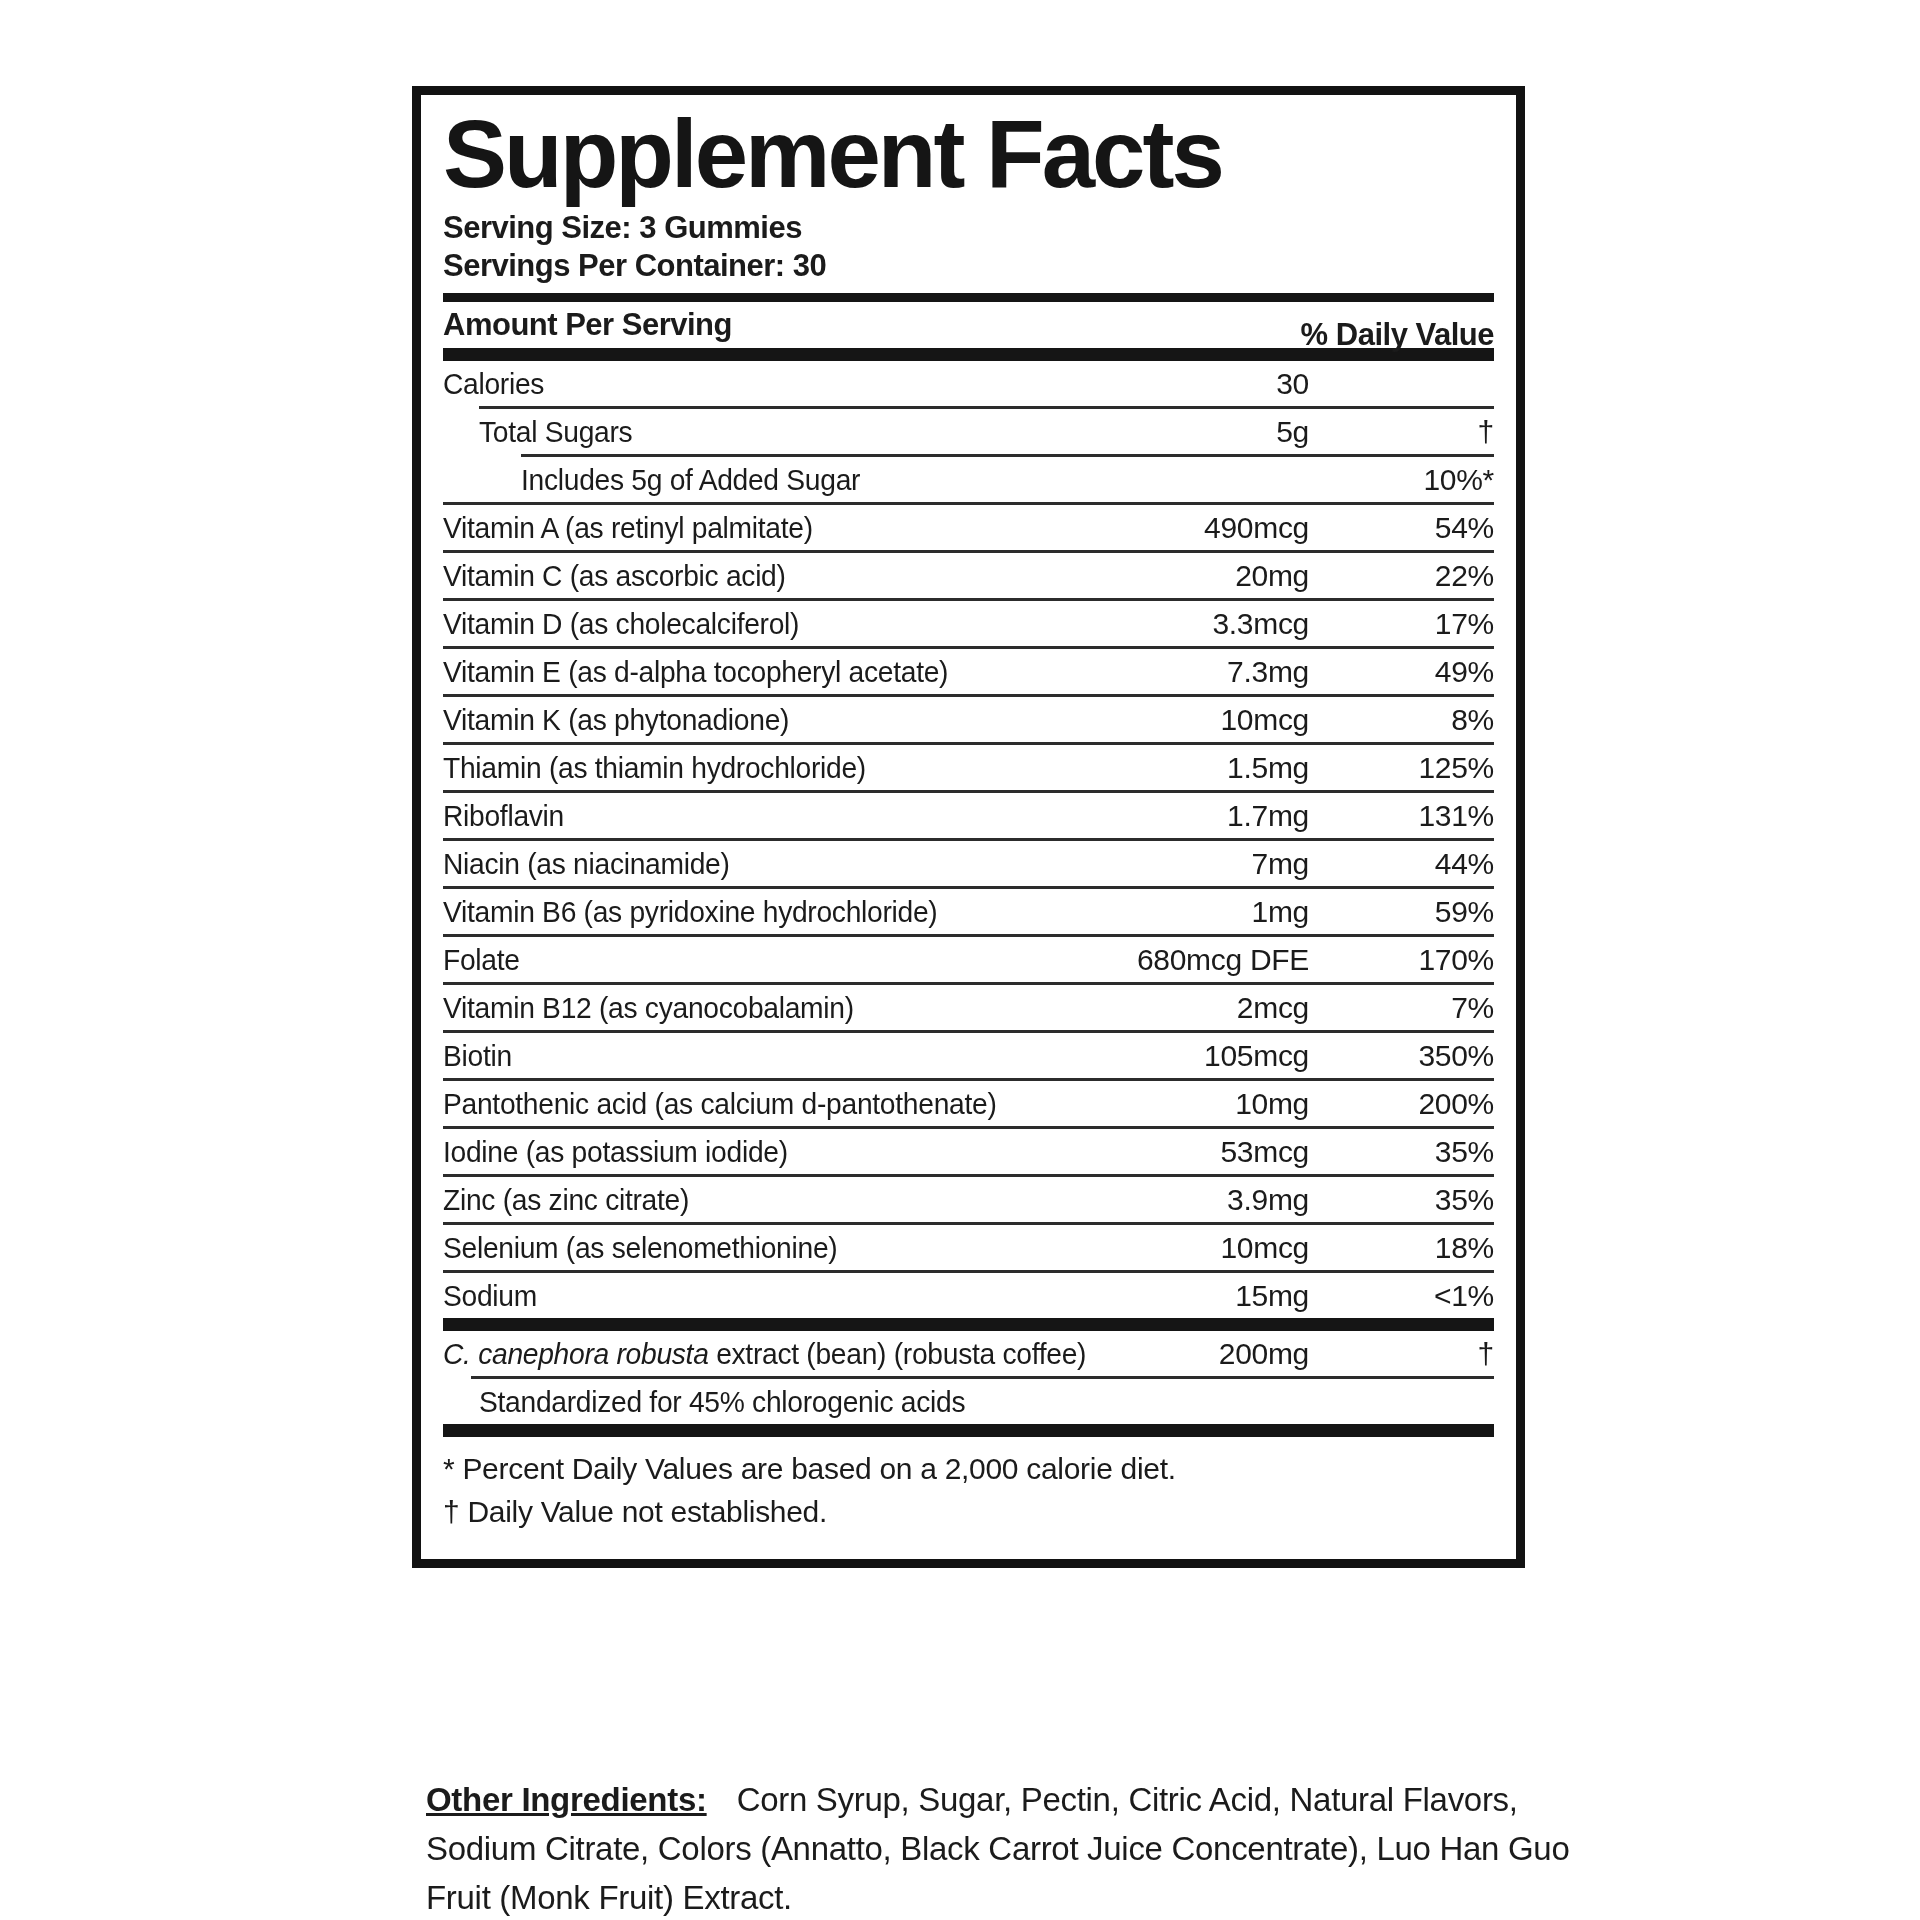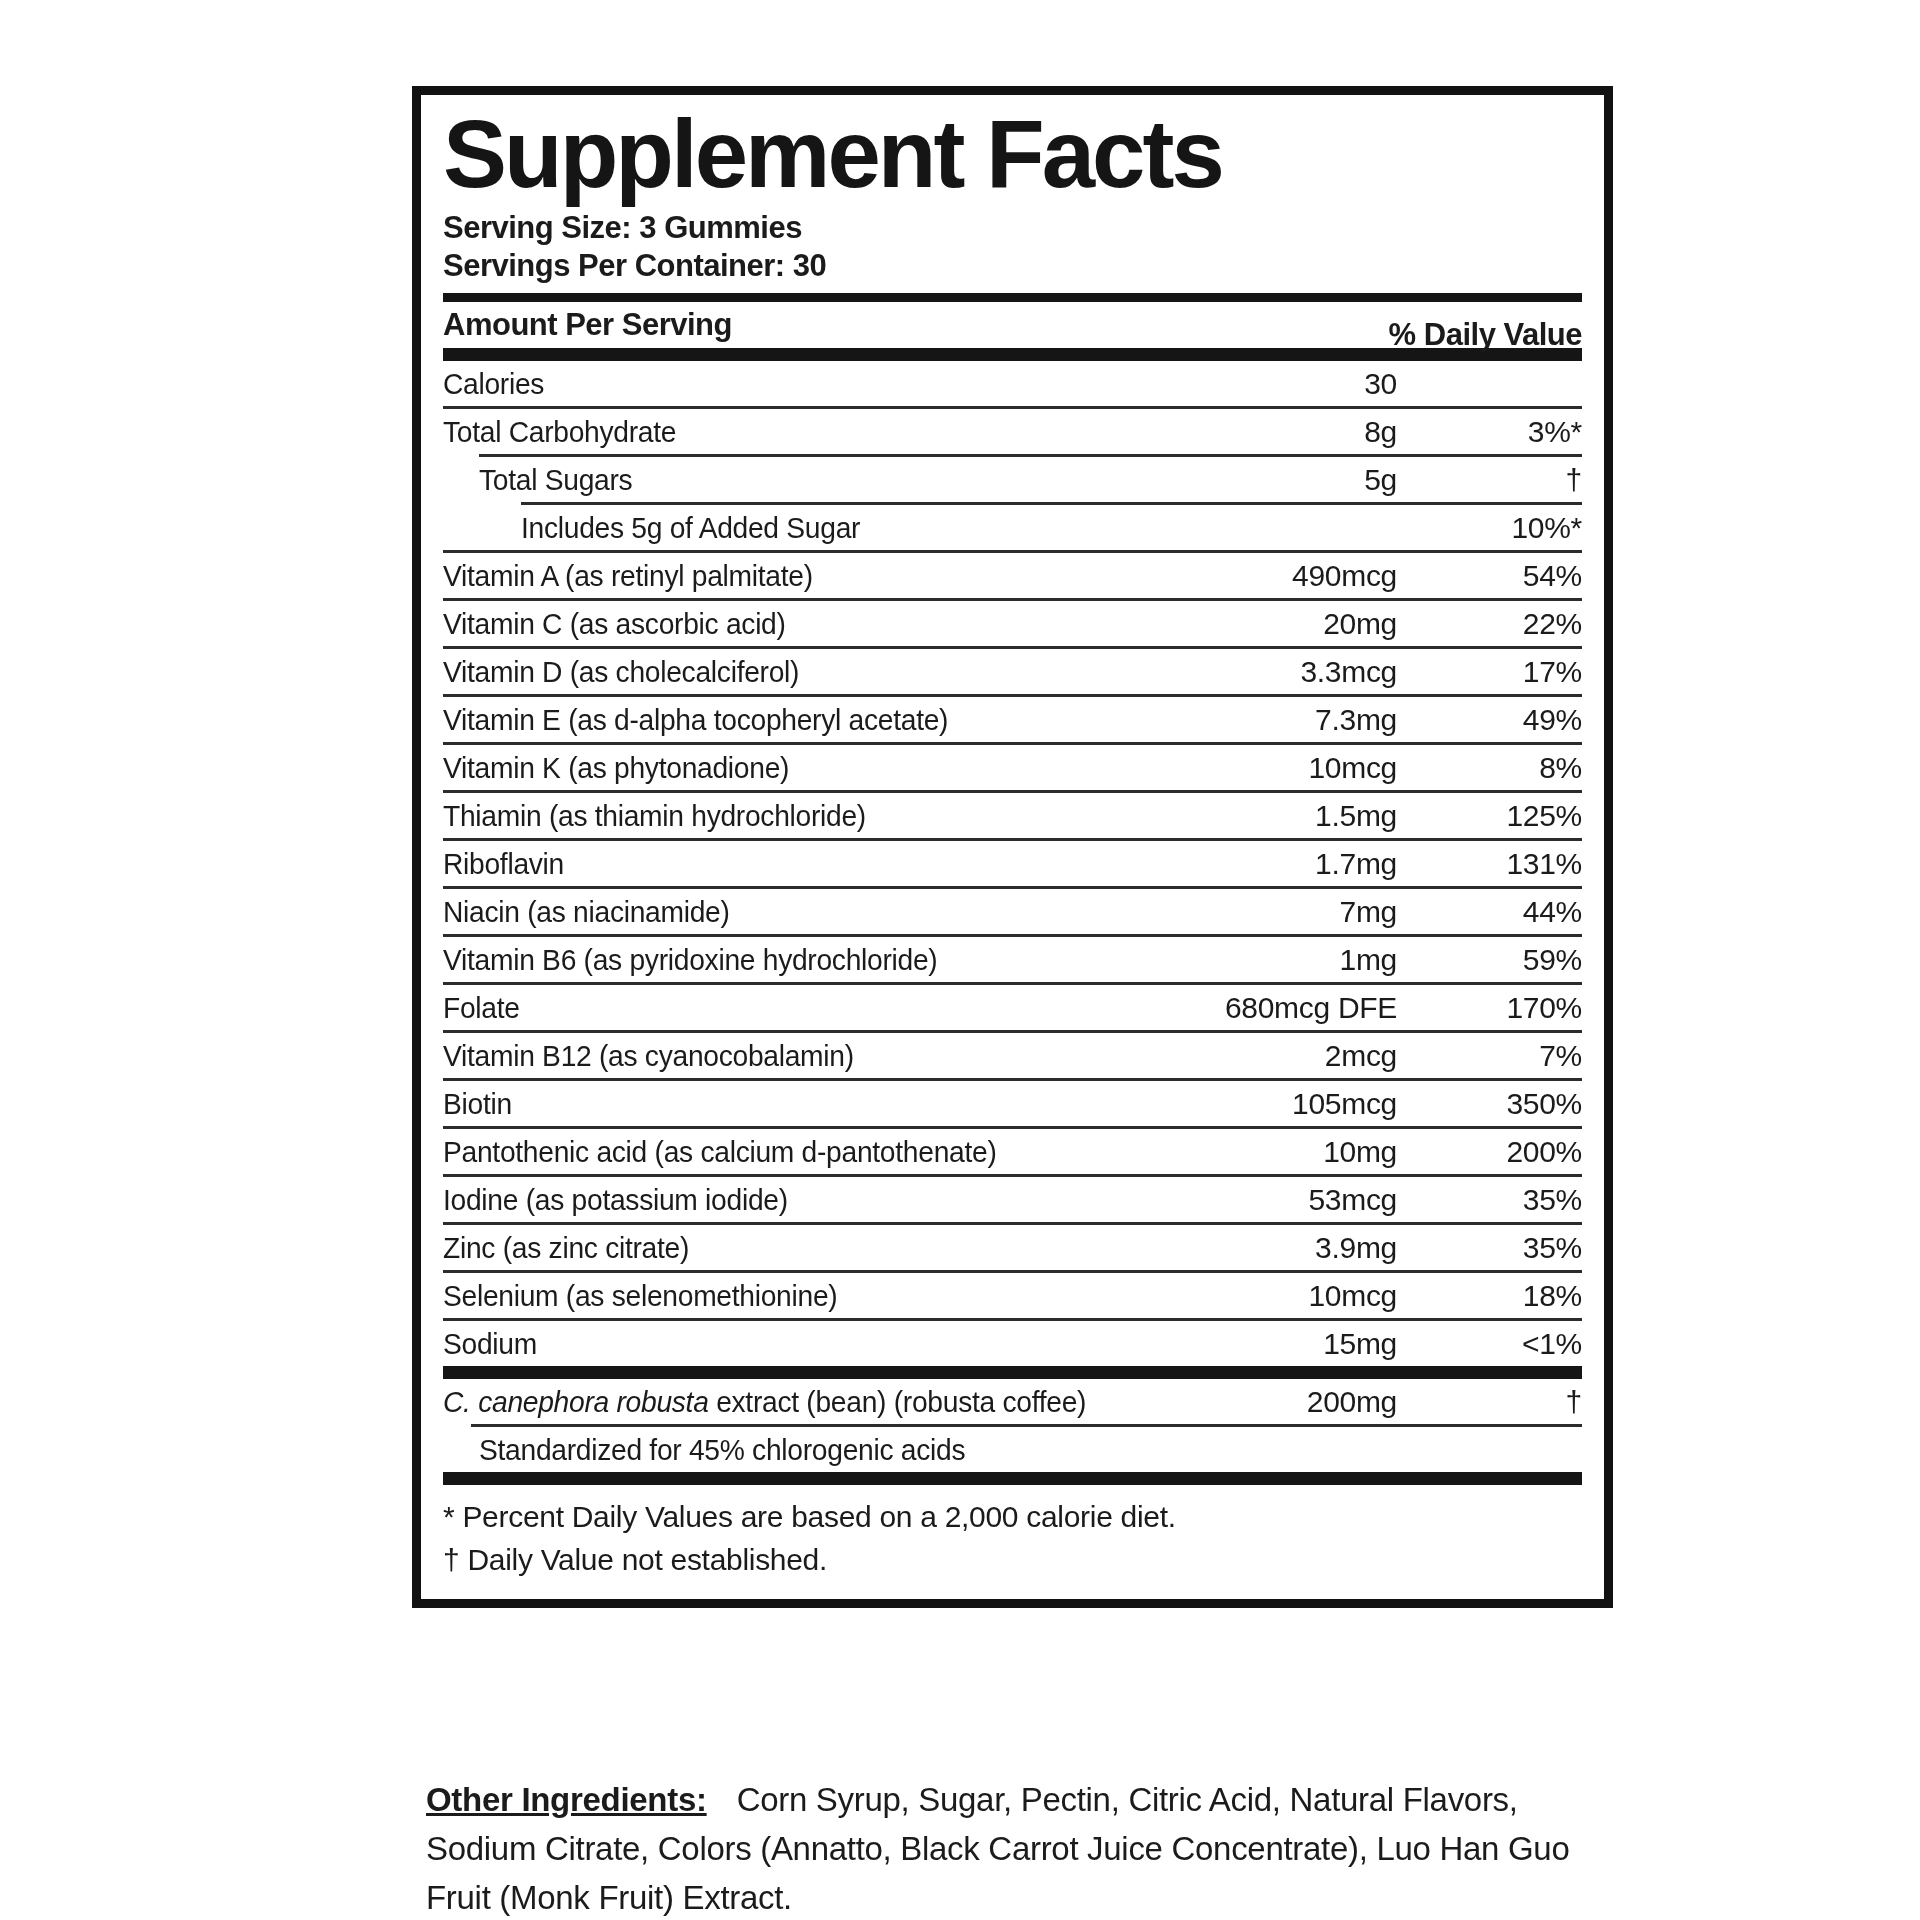--- a/index.html
+++ b/index.html
@@ -1,19 +1,19 @@
 <!DOCTYPE html>
 <html><head>
 <meta charset="utf-8">
 <style>
   html,body{margin:0;padding:0;background:#ffffff;}
   .page{position:relative;width:1920px;height:1920px;background:#ffffff;overflow:hidden;
         font-family:"Liberation Sans","DejaVu Sans",sans-serif;color:#1b1b1b;}
-  .panel{position:absolute;left:412px;top:86px;width:1201px;box-sizing:border-box;
-         border:9px solid #121212;background:#fff;padding:10px 22px 12px 22px;}
+  .panel{position:absolute;left:412px;top:86px;width:1113px;box-sizing:border-box;
+         border:9px solid #121212;background:#fff;padding:10px 22px 20px 22px;}
   .title{font-size:96px;font-weight:700;letter-spacing:-3px;line-height:1.02;color:#151515;
          margin:0 0 6px 0;white-space:nowrap;}
   .serving{font-size:31px;line-height:38px;font-weight:700;letter-spacing:-0.5px;}
   .hdr-bar-top{height:9px;background:#151515;margin-top:8px;}
   .hdr-row{position:relative;height:46px;line-height:46px;font-weight:700;font-size:31px;letter-spacing:-0.5px;}
   .hdr-dv{position:absolute;right:0;top:0;margin-top:10px;}
   .hdr-bar-bot{height:13px;background:#151515;}
   .row{position:relative;height:45px;line-height:45px;border-top:3px solid #2c2c2c;
        font-size:30px;letter-spacing:-0.3px;white-space:nowrap;}
   .row.no-top{border-top:none;}
@@ -45,21 +45,20 @@
 
     <div class="hdr-bar-top"></div>
     <div class="hdr-row">
       <span>Amount Per Serving</span>
       <span class="hdr-dv">% Daily Value</span>
     </div>
     <div class="hdr-bar-bot"></div>
 
     <div>
         <div class="row no-top"><span class="lbl">Calories</span><span class="amt">30</span></div>
-        <div class="row"><span class="lbl">Total Carbohydrate</span><span class="amt">8g</span><span class="dv">3%*</span></div>
         <div class="row ind1"><span class="lbl">Total Sugars</span><span class="amt">5g</span><span class="dv">†</span></div>
         <div class="row ind2"><span class="lbl">Includes 5g of Added Sugar</span><span class="dv">10%*</span></div>
         <div class="row"><span class="lbl">Vitamin A (as retinyl palmitate)</span><span class="amt">490mcg</span><span class="dv">54%</span></div>
         <div class="row"><span class="lbl">Vitamin C (as ascorbic acid)</span><span class="amt">20mg</span><span class="dv">22%</span></div>
         <div class="row"><span class="lbl">Vitamin D (as cholecalciferol)</span><span class="amt">3.3mcg</span><span class="dv">17%</span></div>
         <div class="row"><span class="lbl">Vitamin E (as d-alpha tocopheryl acetate)</span><span class="amt">7.3mg</span><span class="dv">49%</span></div>
         <div class="row"><span class="lbl">Vitamin K (as phytonadione)</span><span class="amt">10mcg</span><span class="dv">8%</span></div>
         <div class="row"><span class="lbl">Thiamin (as thiamin hydrochloride)</span><span class="amt">1.5mg</span><span class="dv">125%</span></div>
         <div class="row"><span class="lbl">Riboflavin</span><span class="amt">1.7mg</span><span class="dv">131%</span></div>
         <div class="row"><span class="lbl">Niacin (as niacinamide)</span><span class="amt">7mg</span><span class="dv">44%</span></div>

